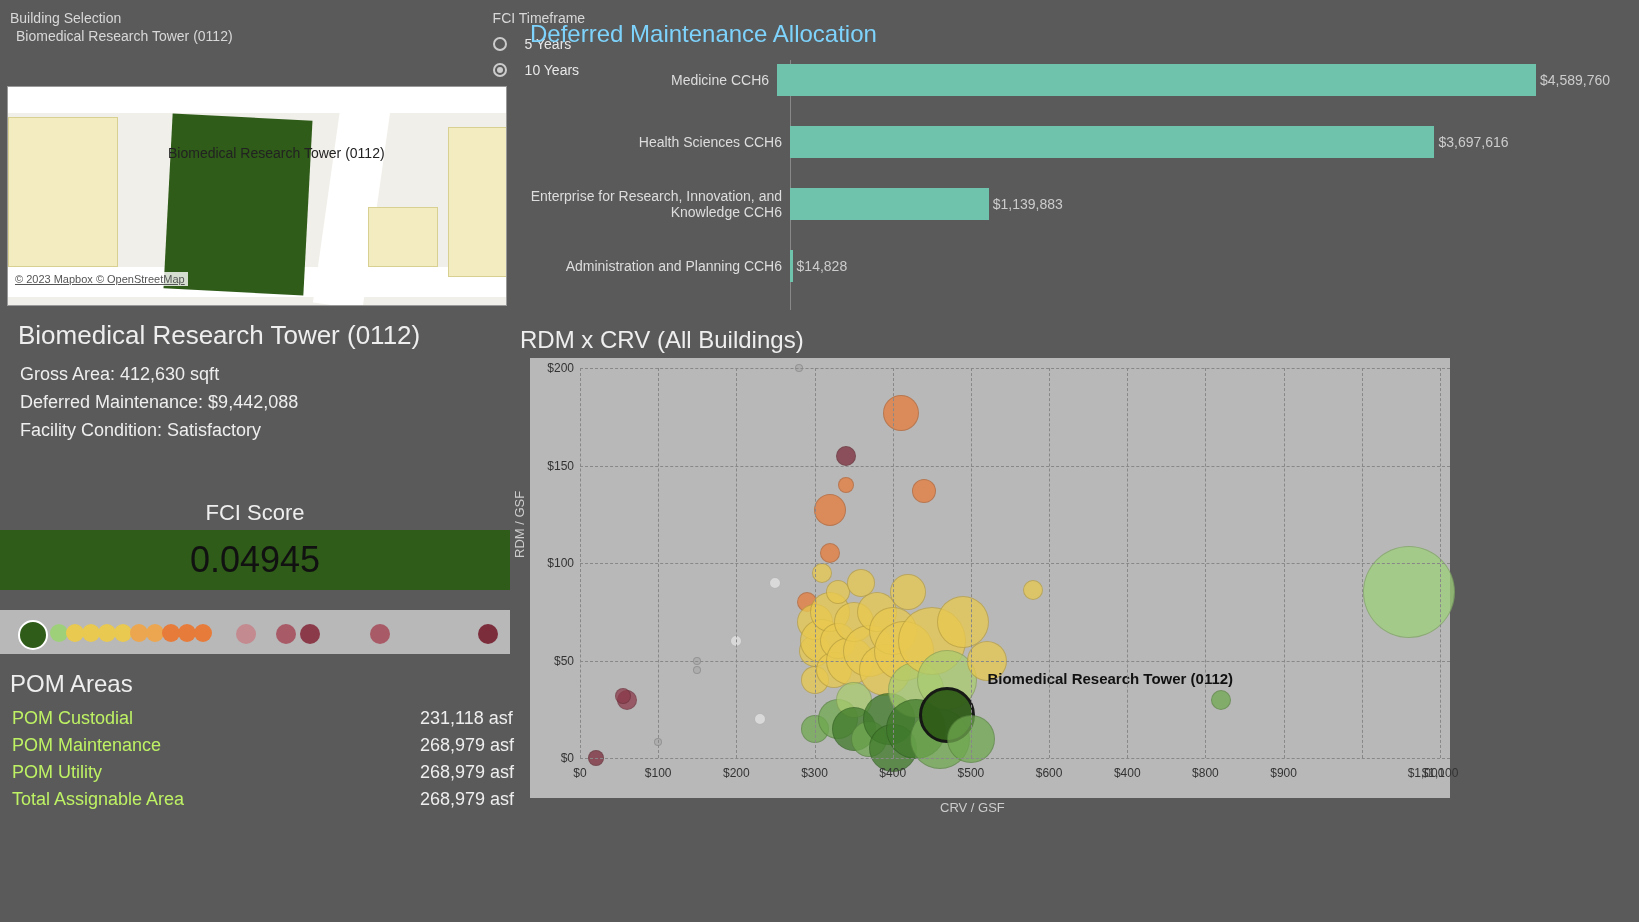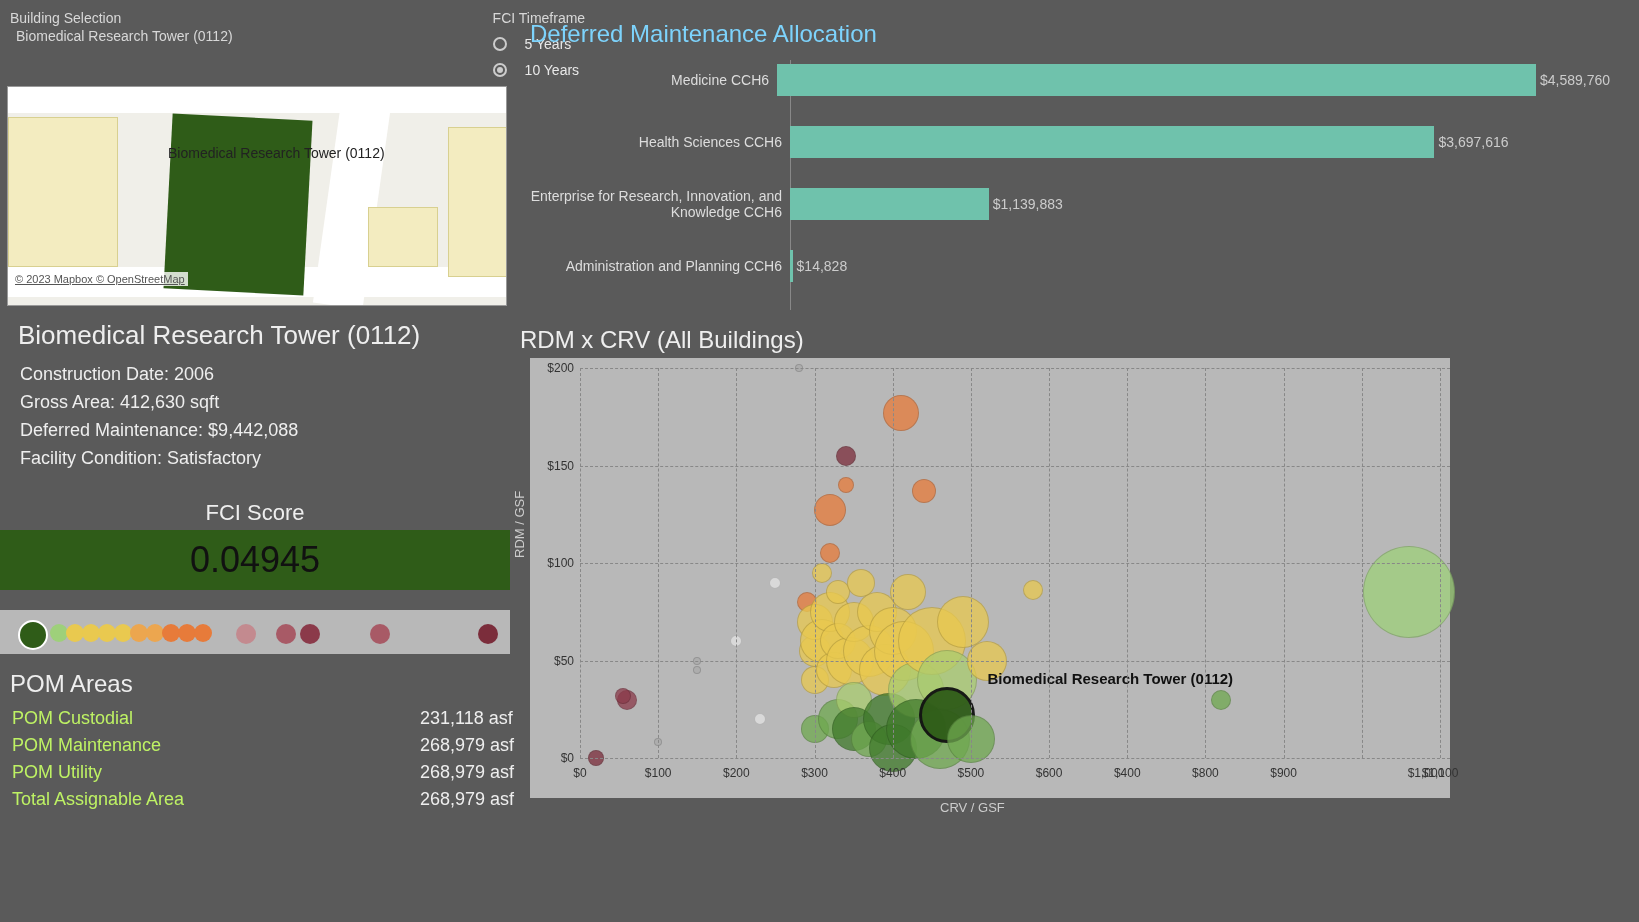--- a/index.html
+++ b/index.html
@@ -101,21 +101,20 @@
   <div class="bld" style="left:0;top:30px;width:110px;height:150px;"></div>
   <div class="bld" style="left:360px;top:120px;width:70px;height:60px;"></div>
   <div class="bld" style="left:440px;top:40px;width:60px;height:150px;"></div>
   <div class="main-bld" style="left:160px;top:30px;width:140px;height:175px;"></div>
   <div class="map-label">Biomedical Research Tower (0112)</div>
   <div class="map-credit">© 2023 Mapbox © OpenStreetMap</div>
 </div>
 
 <div class="building-title">Biomedical Research Tower (0112)</div>
 <div class="facts">
-  <div><span>Construction Date: </span><span>2006</span></div>
   <div><span>Gross Area: </span><span>412,630 sqft</span></div>
   <div><span>Deferred Maintenance: </span><span>$9,442,088</span></div>
   <div><span>Facility Condition: </span><span>Satisfactory</span></div>
 </div>
 
 <div class="fci-title">FCI Score</div>
 <div class="fci-bar">
   <span>0.04945</span>
 </div>
 <div class="fci-dots">

